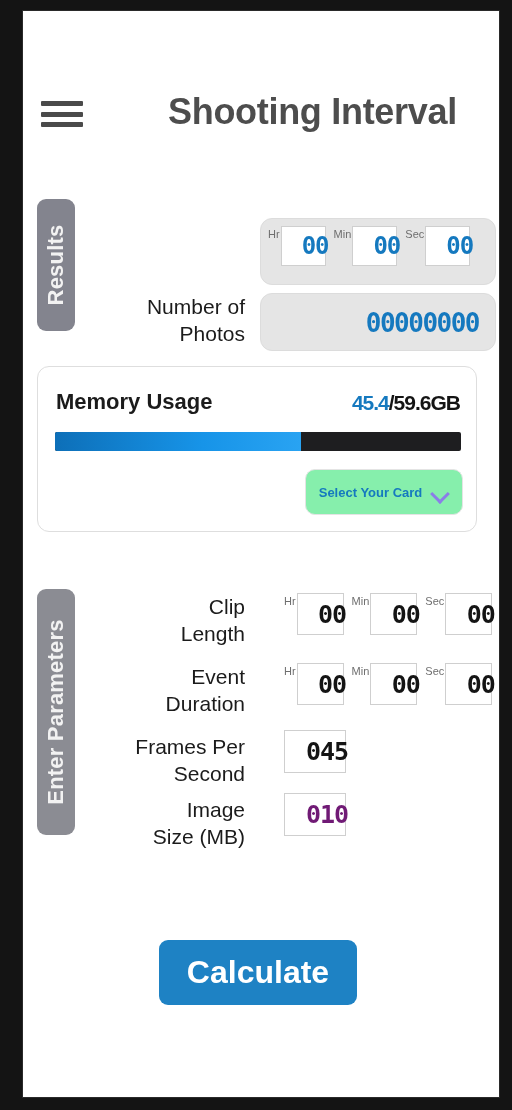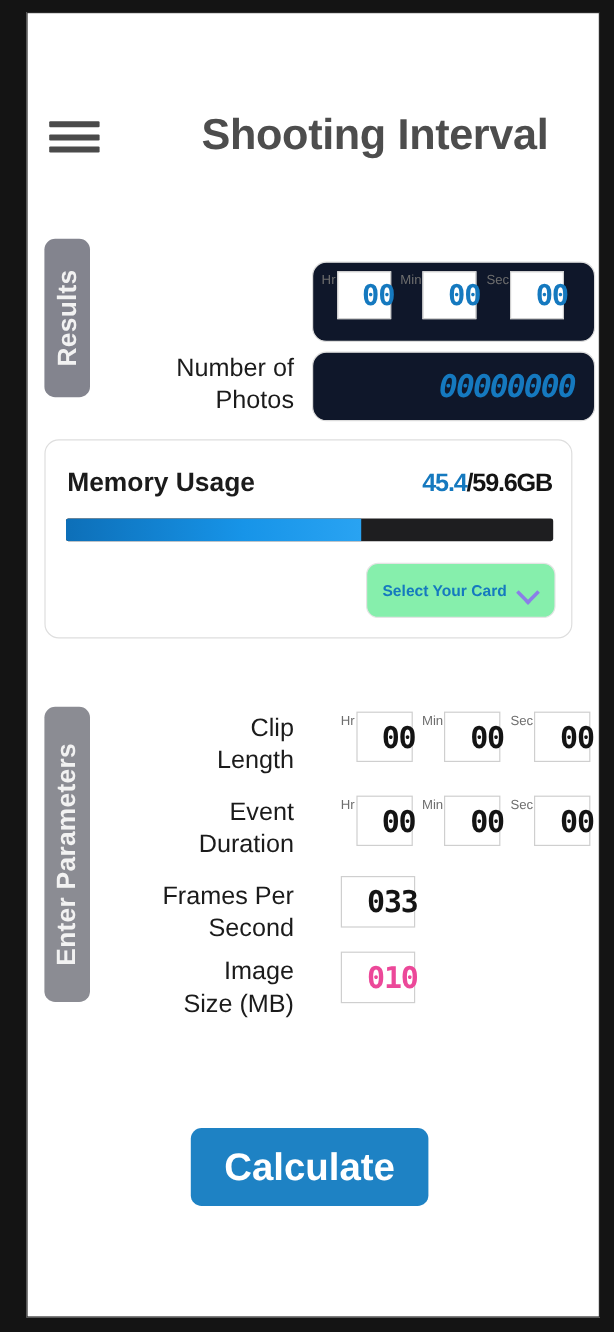--- a/index.html
+++ b/index.html
@@ -109,24 +109,23 @@
     text-align: right;
     font-size: 21px;
     line-height: 27px;
     color: #1b1b1b;
     font-weight: normal;
   }
 
   
   .field-card {
     position: absolute;
-    background: #0f172a;
+    background: #e5e5e5;
     border: 1px solid #dcdcdc;
     border-radius: 12px;
-    font-style: italic;
   }
 
   
   .time-group {
     position: absolute;
     display: flex;
     align-items: flex-start;
   }
   .time-unit {
     display: flex;
@@ -399,28 +398,28 @@
           <span class="digits">00</span>
         </div>
       </div>
     </div>
 
     <div class="row-label" style="left:58px; top:722px; width:164px;">
       <div>Frames Per</div>
       <div>Second</div>
     </div>
     <div class="digit-box par" style="position:absolute; left:261px; top:719px; width:62px; height:43px;">
-      <span class="digits" style="font-size:25px; color:#141414;">033</span>
+      <span class="digits" style="font-size:25px; color:#141414;">045</span>
     </div>
 
     <div class="row-label" style="left:58px; top:785px; width:164px;">
       <div>Image</div>
       <div>Size (MB)</div>
     </div>
     <div class="digit-box par" style="position:absolute; left:261px; top:782px; width:62px; height:43px;">
-      <span class="digits" style="font-size:25px; color:#ec4899;">010</span>
+      <span class="digits" style="font-size:25px; color:#701a75;">010</span>
     </div>
 
 
     <button id="calculate-button">Calculate</button>
 
   </div>
 </div>
 
 </body></html>

